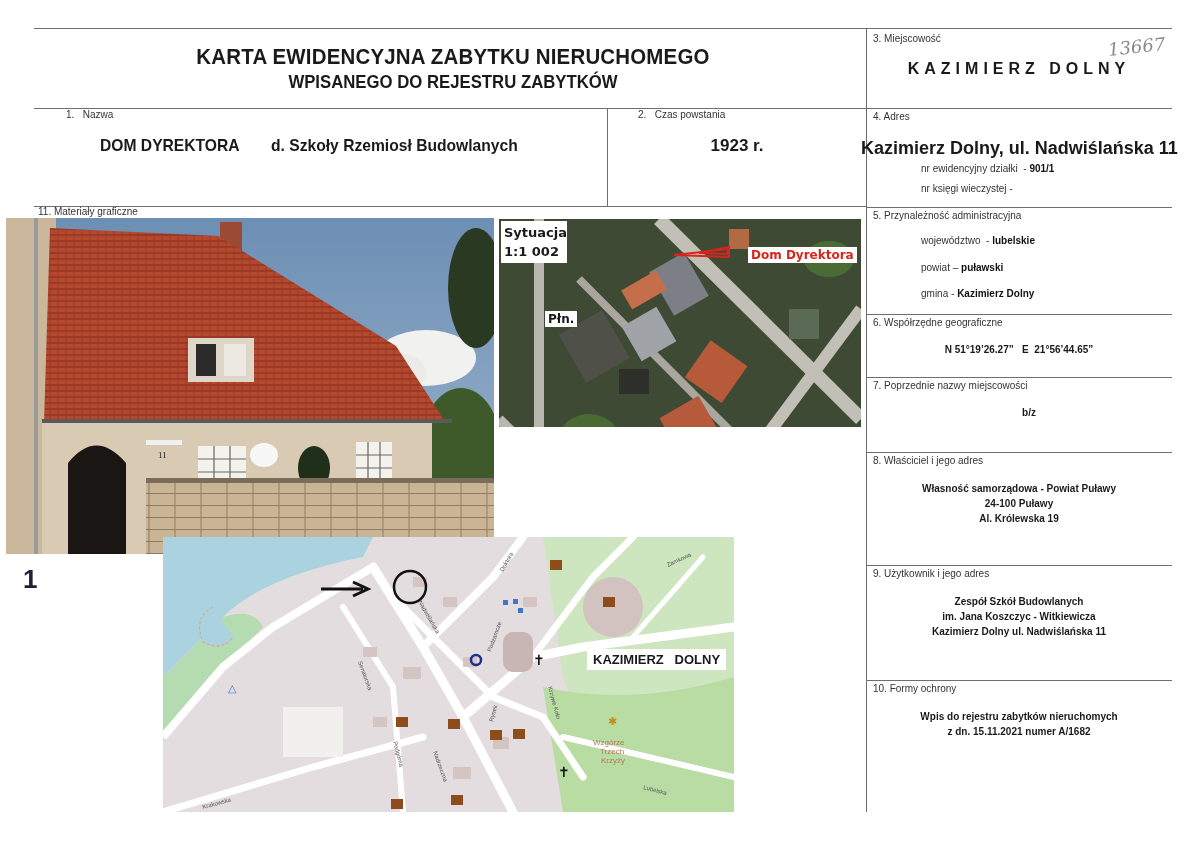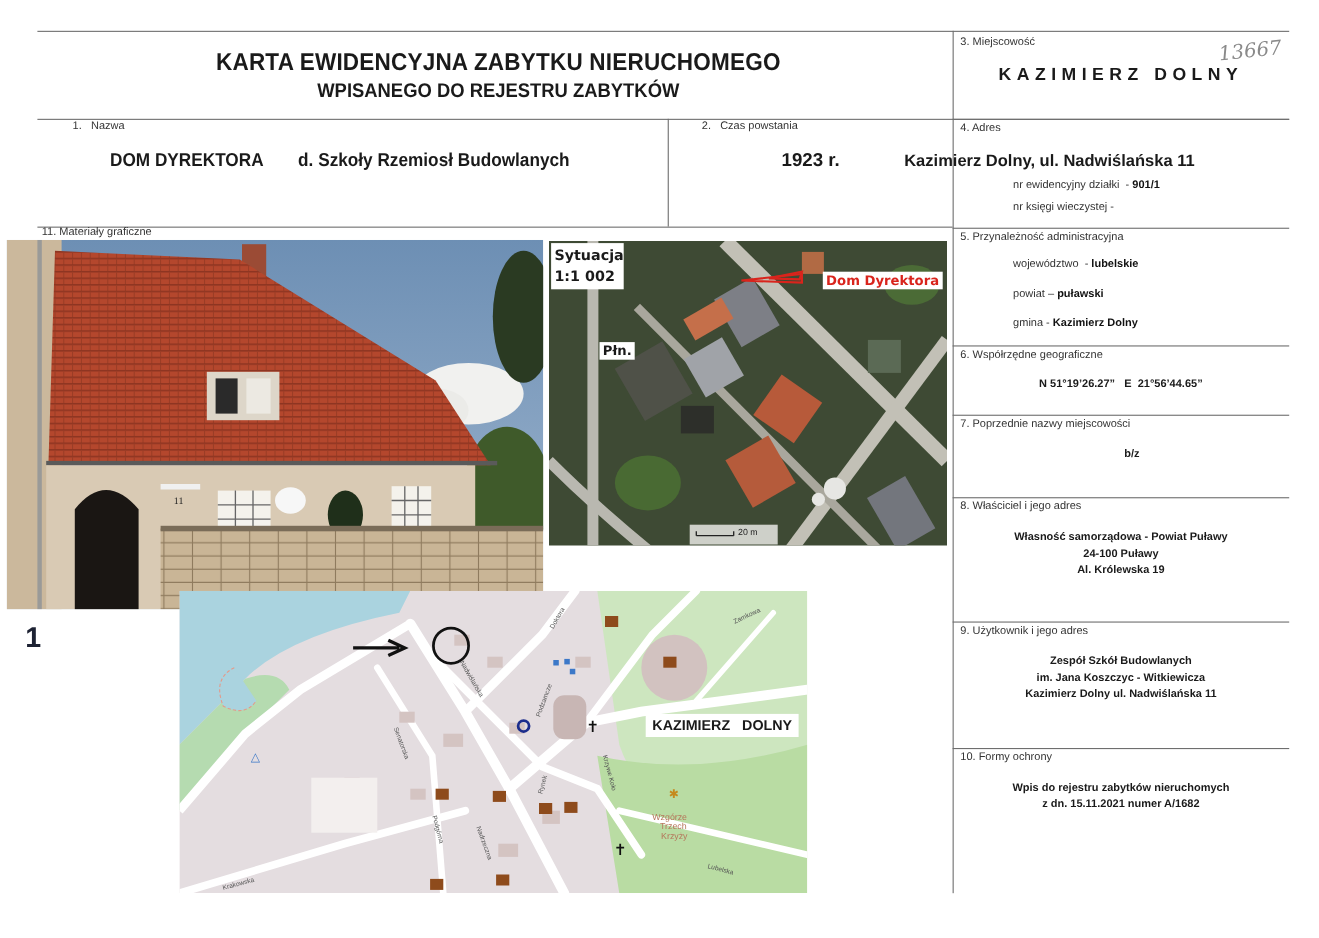--- a/index.html
+++ b/index.html
@@ -12,21 +12,21 @@
   .title1 { position: absolute; left: 34px; width: 838px; top: 44px; text-align: center; font-size: 22px; font-weight: bold; letter-spacing: 0.2px; transform: scaleX(0.93); transform-origin: center; }
   .title2 { position: absolute; left: 34px; width: 838px; top: 72px; text-align: center; font-size: 18px; font-weight: bold; transform: scaleX(0.93); transform-origin: center; }
   .big-name { position: absolute; font-size: 17px; font-weight: bold; white-space: nowrap; transform: scaleX(0.92); transform-origin: left; }
   .rt { position: absolute; left: 873px; font-size: 10px; color: #333; }
   .rv { position: absolute; left: 873px; font-size: 10px; color: #333; margin-left: 48px; }
   .rv b { color: #111; }
   .center-bold { position: absolute; left: 866px; width: 306px; text-align: center; font-size: 10px; font-weight: bold; line-height: 15px; color: #1a1a1a; }
   .locality { position: absolute; left: 866px; width: 306px; top: 60px; text-align: center; font-size: 16px; font-weight: bold; letter-spacing: 5px; }
   .handwritten { position: absolute; left: 1108px; top: 36px; font-family: "DejaVu Serif", serif; font-style: italic; font-size: 18px; color: #8a8a8a; transform: rotate(-6deg); }
   .photo { position: absolute; left: 6px; top: 218px; width: 488px; height: 336px; overflow: hidden; }
-  .aerial { position: absolute; left: 499px; top: 219px; width: 362px; height: 277px; overflow: hidden; }
+  .aerial { position: absolute; left: 499px; top: 219px; width: 362px; height: 208px; overflow: hidden; }
   .mapbox { position: absolute; left: 163px; top: 537px; width: 571px; height: 275px; overflow: hidden; }
   .section-one { position: absolute; left: 23px; top: 564px; font-size: 26px; font-weight: bold; color: #1d2233; }
   .tag-box { position: absolute; background: #ffffff; font-weight: bold; font-family: "DejaVu Sans", sans-serif; }
 </style>
 </head>
 <body>
 
 <div class="hline" style="left:34px; top:28px; width:1138px;"></div>
 <div class="hline" style="left:34px; top:108px; width:1138px;"></div>
 <div class="hline" style="left:34px; top:206px; width:832px;"></div>
@@ -49,21 +49,21 @@
 <div class="locality">KAZIMIERZ DOLNY</div>
 
 <div class="lbl" style="left:66px; top:109px; white-space:pre;">1.   Nazwa</div>
 <div class="big-name" style="left:100px; top:136px;">DOM DYREKTORA</div>
 <div class="big-name" style="left:271px; top:136px;">d. Szkoły Rzemiosł Budowlanych</div>
 
 <div class="lbl" style="left:638px; top:109px; white-space:pre;">2.   Czas powstania</div>
 <div class="abs" style="left:608px; width:258px; top:136px; text-align:center; font-size:17px; font-weight:bold;">1923 r.</div>
 
 <div class="rt" style="top:111px;">4. Adres</div>
-<div class="abs" style="left:822px; top:138px; font-size:15px; font-weight:bold;">Kazimierz Dolny, ul. Nadwiślańska 11</div>
+<div class="abs" style="left:861px; top:138px; font-size:18px; font-weight:bold;">Kazimierz Dolny, ul. Nadwiślańska 11</div>
 <div class="rv" style="top:163px;">
   <span style="white-space:pre;">nr ewidencyjny działki  - </span><b>901/1</b>
 </div>
 <div class="rv" style="top:183px;">
   <span>nr księgi wieczystej -</span>
 </div>
 
 <div class="rt" style="top:210px;">5. Przynależność administracyjna</div>
 <div class="rv" style="top:235px;">
   <span style="white-space:pre;">województwo  - </span><b>lubelskie</b>

